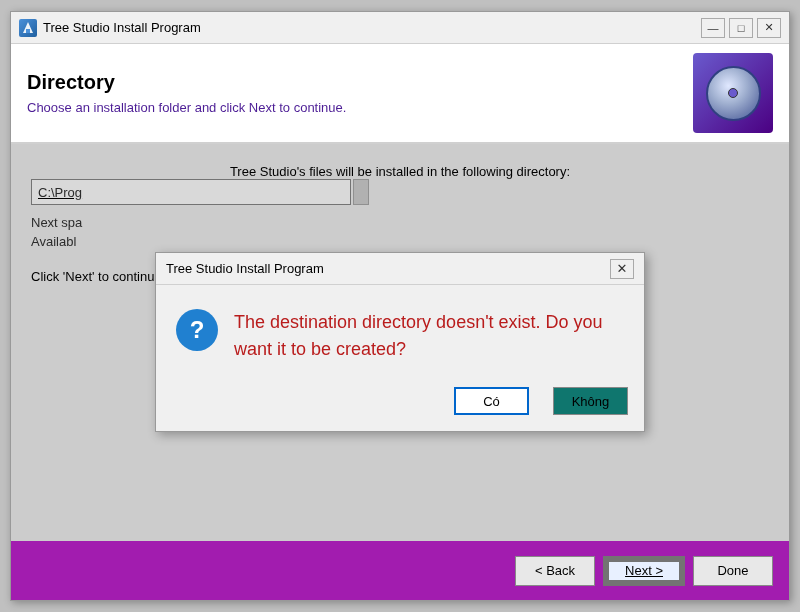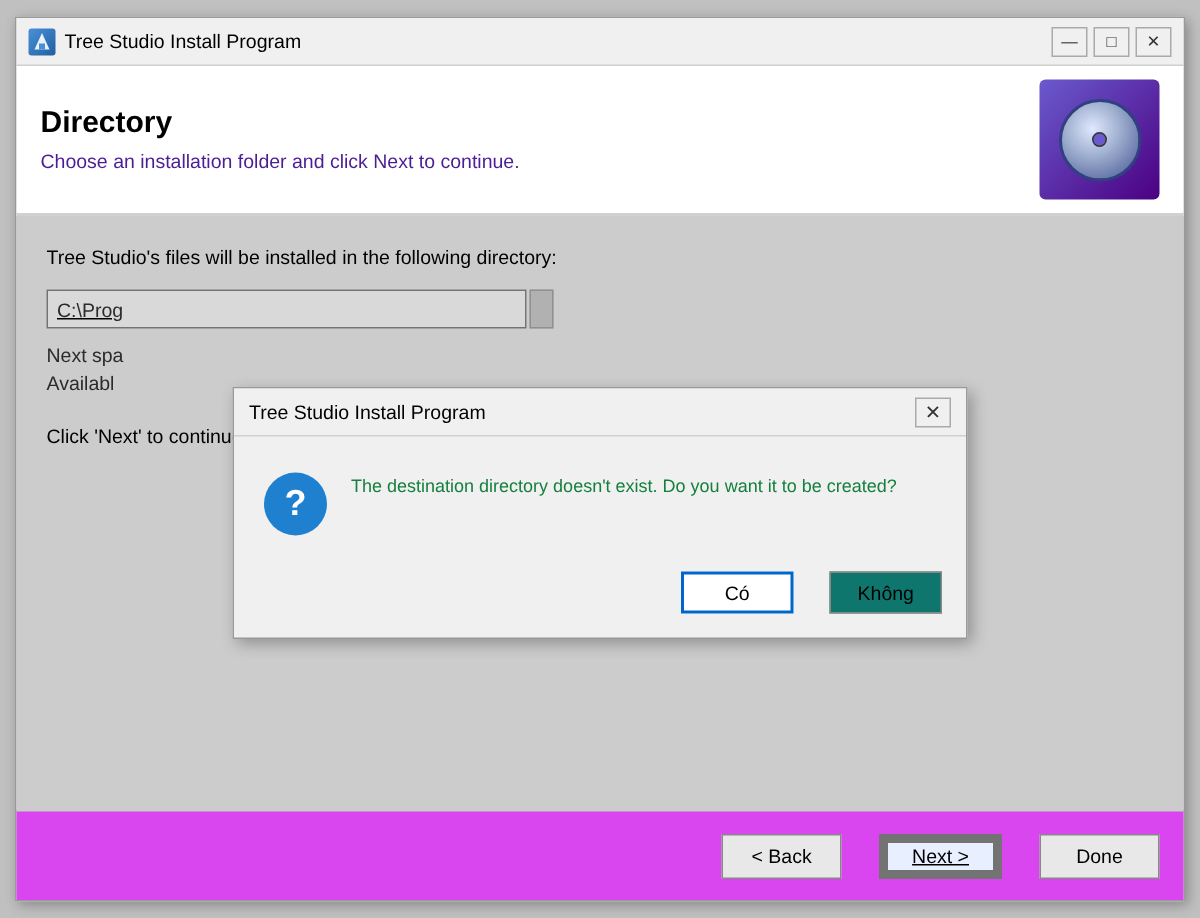--- a/index.html
+++ b/index.html
@@ -114,21 +114,21 @@
     .main-content {
       flex: 1;
       padding: 20px 20px;
       background: #f0f0f0;
       position: relative;
     }
 
     .install-text {
       font-size: 13px;
       color: #000;
-      margin-bottom: 14px;
+      text-align: center;
     }
 
     .directory-row {
       display: flex;
       align-items: center;
       margin-bottom: 10px;
       text-decoration: underline;
     }
 
     .dir-input {
@@ -157,27 +157,27 @@
     }
 
     .footer-text {
       font-size: 13px;
       color: #000;
       margin-top: 20px;
     }
 
     .footer-bar {
       height: 60px;
-      background: #d946ef;
+      background: #a21caf;
       border-top: 1px solid #ccc;
       display: flex;
       align-items: center;
       justify-content: flex-end;
       padding: 0 16px;
-      gap: 25px;
+      gap: 8px;
       flex-shrink: 0;
     }
 
     .footer-btn {
       height: 30px;
       min-width: 80px;
       padding: 0 16px;
       border: 1px solid #888;
       background: #e8e8e8;
       font-size: 13px;
@@ -249,22 +249,22 @@
       background: #2080d0;
       color: white;
       font-size: 24px;
       font-weight: bold;
       display: flex; align-items: center; justify-content: center;
       flex-shrink: 0;
       margin-top: 4px;
     }
 
     .dialog-message {
-      font-size: 12px;
-      color: #15803d;
+      font-size: 18px;
+      color: #b91c1c;
       line-height: 1.5;
       padding-top: 4px;
     }
 
     .dialog-footer {
       padding: 10px 16px 16px 16px;
       display: flex;
       justify-content: flex-end;
       gap: 24px;
     }

